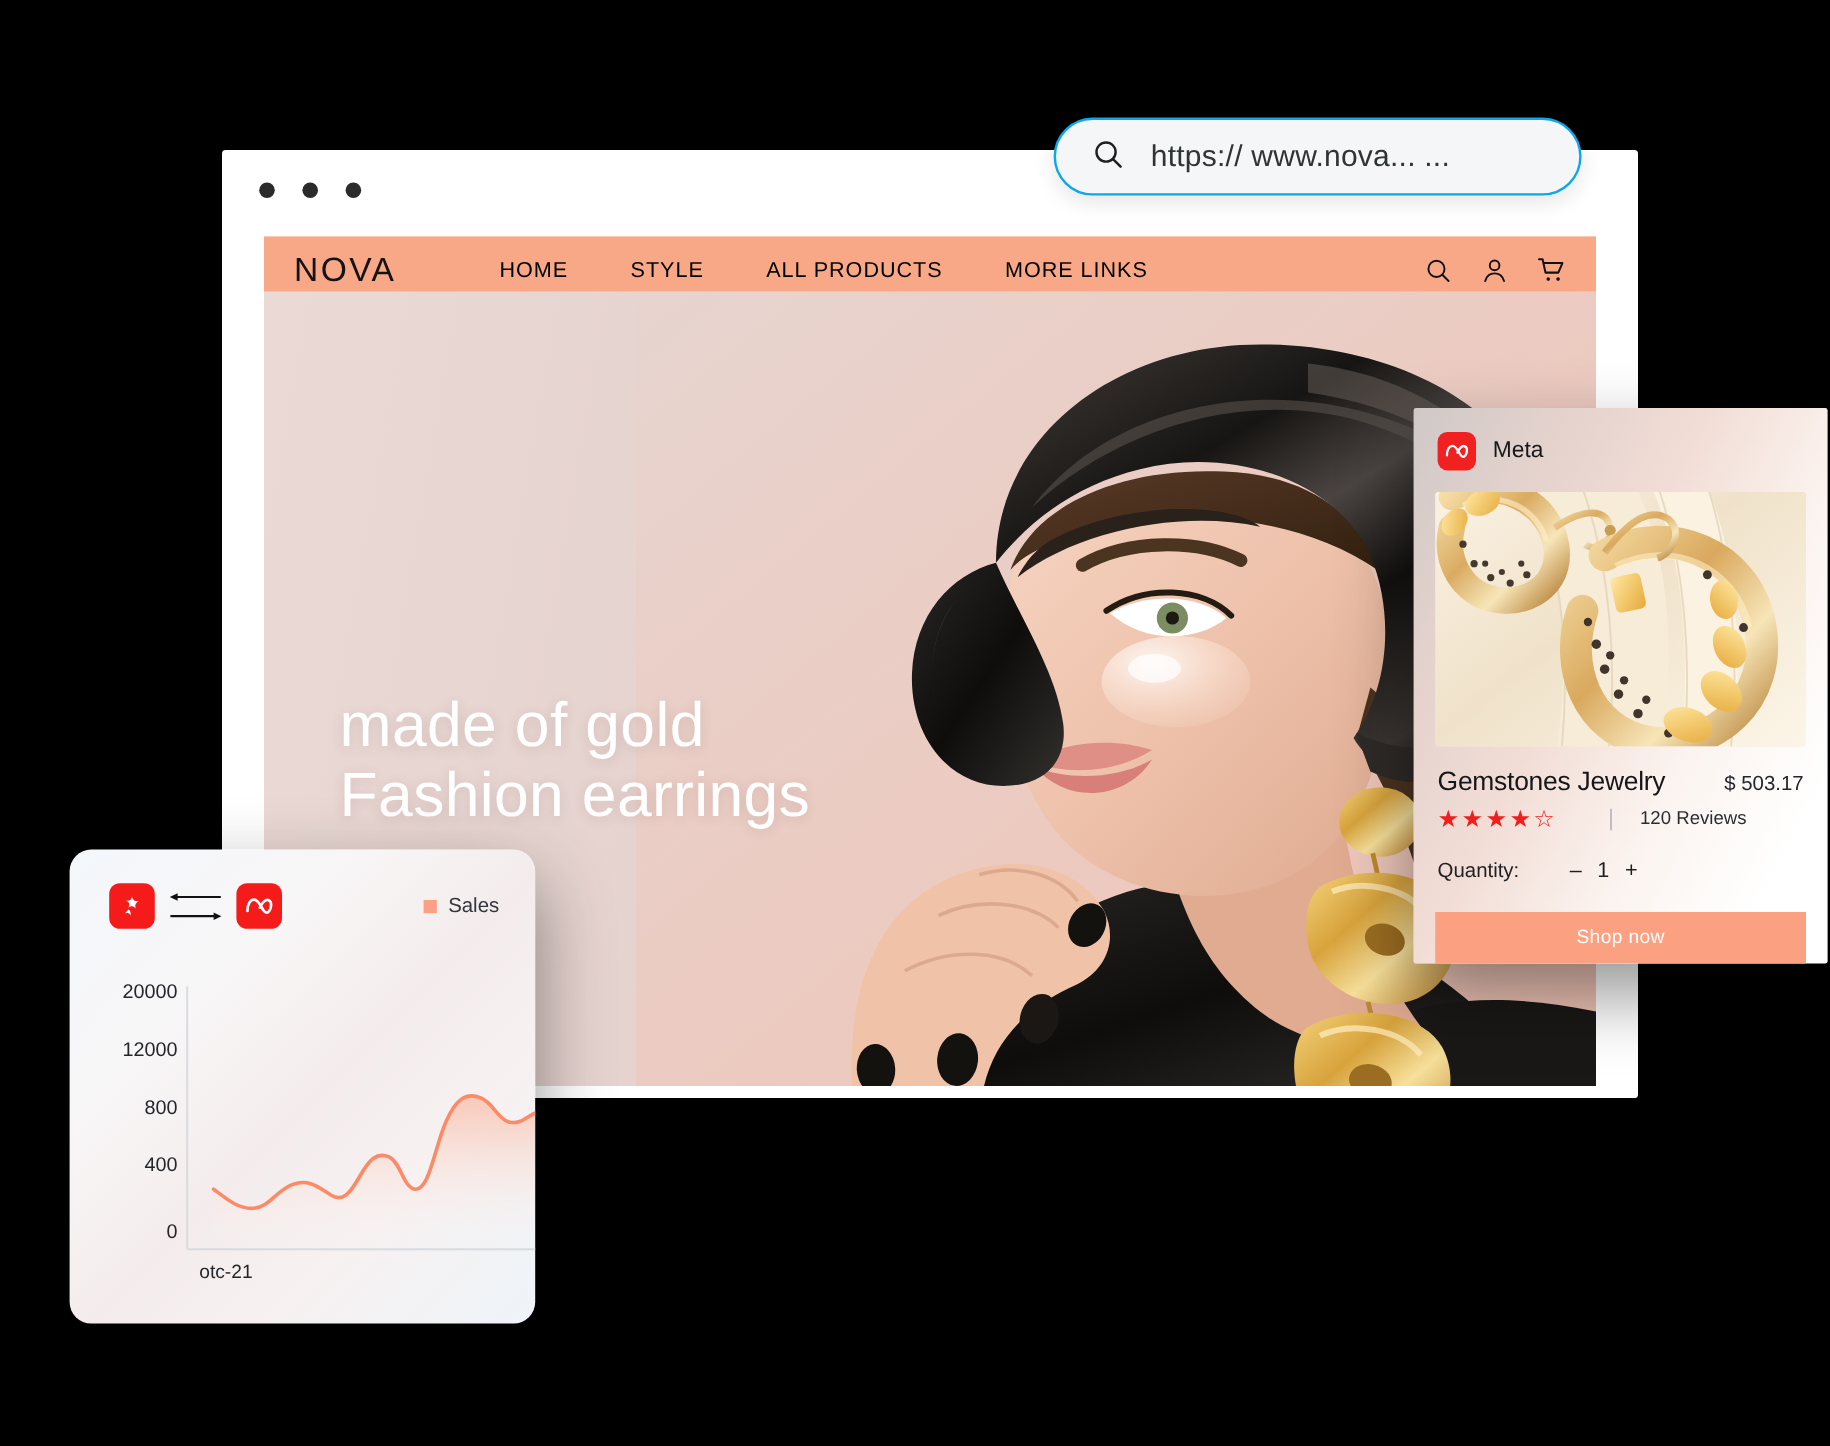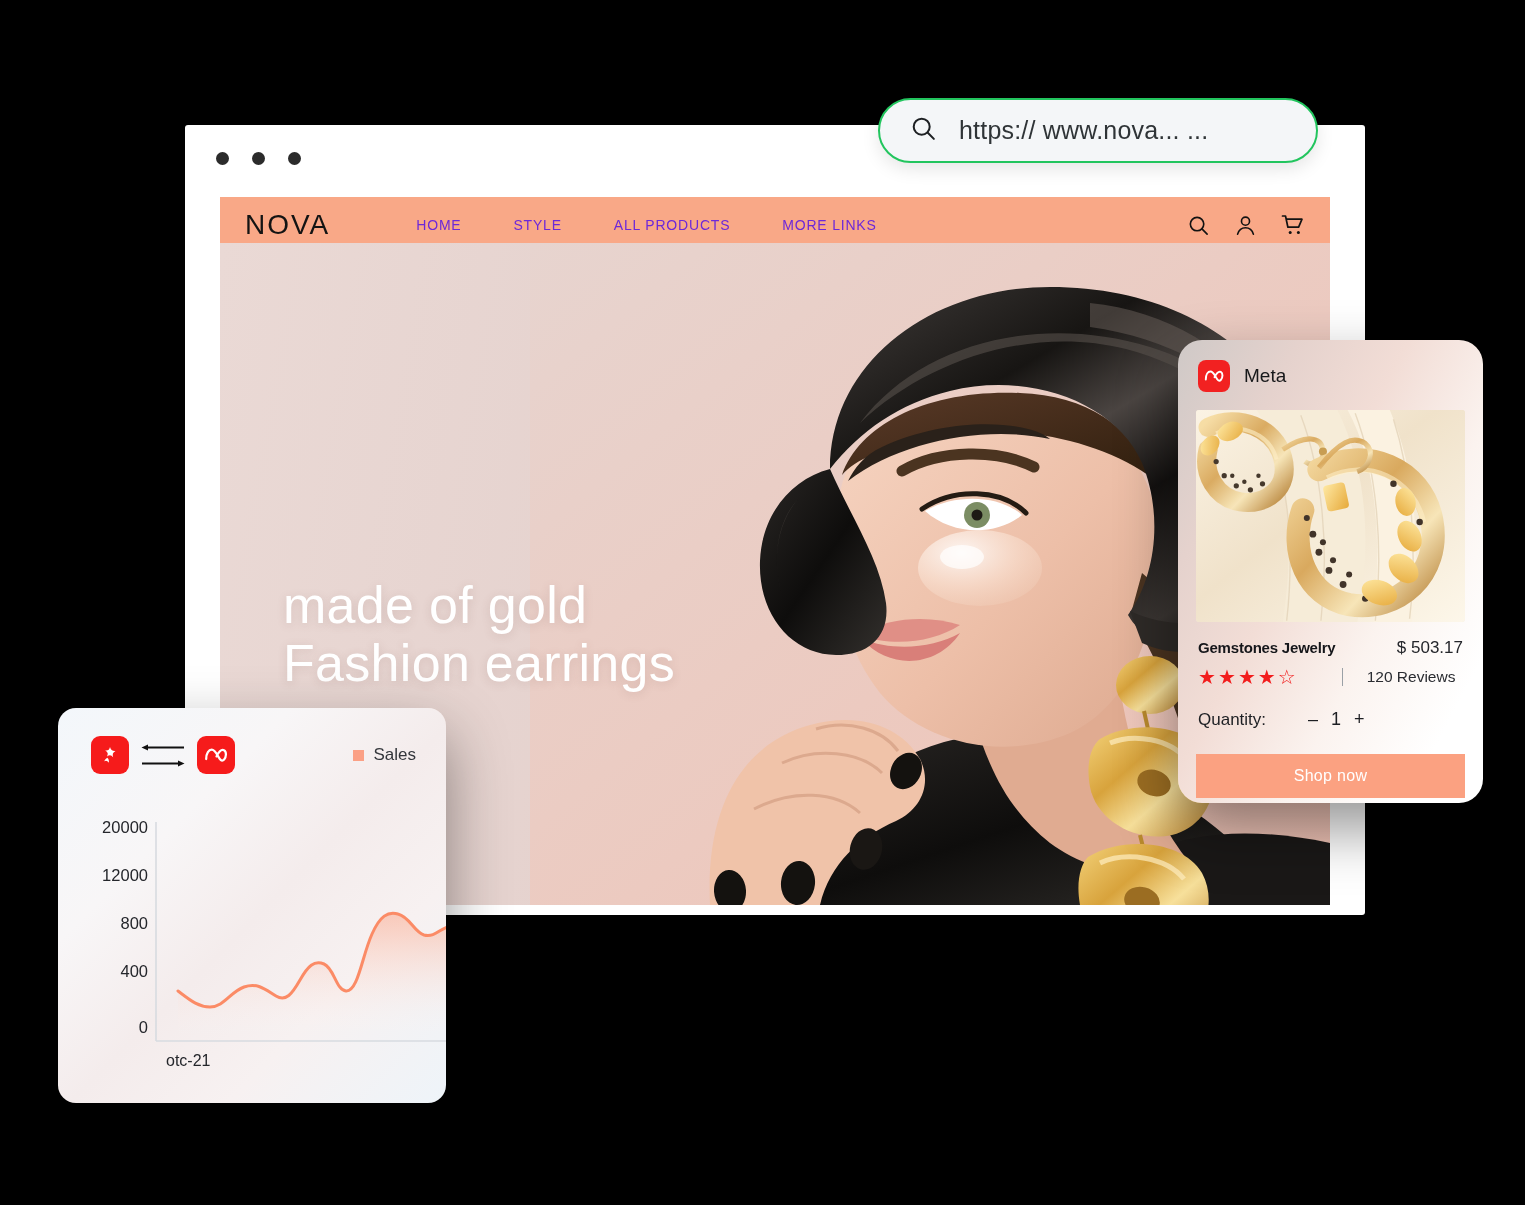--- a/index.html
+++ b/index.html
@@ -20,40 +20,40 @@
     box-shadow:0 40px 90px rgba(0,0,0,.55), 0 10px 30px rgba(0,0,0,.4);
   }
   .win-dots { position:absolute; left:31px; top:27px; display:flex; gap:23px; }
   .win-dots i { width:13px; height:13px; border-radius:50%; background:#2b2b2b; display:block; }
 
   
   .urlbar {
     position:absolute; left:878px; top:98px;
     width:440px; height:65px;
     background:#f4f6f8;
-    border:2px solid #22c55e;
+    border:2px solid #0ea5e9;
     border-radius:33px;
     display:flex; align-items:center; gap:22px;
     padding:0 30px;
     box-shadow:0 6px 18px rgba(0,0,0,.10);
     z-index:40;
   }
   .urlbar .url-text { font-size:25px; color:#2f3437; letter-spacing:.2px; white-space:nowrap; }
 
   
   .site-nav {
     position:absolute; left:35px; top:72px;
     width:1110px; height:56px;
     background:#f9a887;
     display:flex; align-items:center;
   }
   .brand { font-size:28px; font-weight:400; letter-spacing:2px; color:#131313; margin-left:25px; font-family:"Liberation Sans", sans-serif; }
   .nav-links { display:flex; align-items:center; gap:0; margin-left:60px; }
   .nav-links a {
-    font-size:14px; letter-spacing:.8px; color:#6d28d9;
+    font-size:18px; letter-spacing:.8px; color:#000000;
     text-decoration:none; padding:0 26px; white-space:nowrap;text-align:center;
   }
   .nav-icons { margin-left:auto; display:flex; align-items:center; gap:24px; margin-right:25px; }
   .nav-icons span { display:inline-flex; }
 
   
   .hero {
     position:absolute; left:35px; top:118px;
     width:1110px; height:662px;
     overflow:hidden;
@@ -70,38 +70,38 @@
     font-size:52px; line-height:1.12; color:#fff; font-weight:400;
     letter-spacing:.3px; z-index:6; text-shadow:0 2px 10px rgba(120,80,70,.18);
   }
 
   
   .model { position:absolute; right:0; bottom:0; width:800px; height:662px; z-index:4; }
 
   
   .meta-card {
     position:absolute; left:1178px; top:340px;
-    width:305px; height:463px;
-    border-radius:24px;
+    width:345px; height:463px;
+    border-radius:2px;
     overflow:hidden;
     background:linear-gradient(118deg,#cfc9c7 0%, #e5d2cd 22%, #f2ddd6 42%, #fbf3ef 64%, #ffffff 86%);
     box-shadow:0 26px 60px rgba(0,0,0,.42);
     z-index:50;
   }
   .meta-head { display:flex; align-items:center; gap:14px; padding:20px 0 0 20px; }
   .meta-logo { width:32px; height:32px; border-radius:8px; background:#f22121; display:flex; align-items:center; justify-content:center; }
   .meta-name { font-size:19px; color:#17181a; font-weight:400; }
   .meta-photo {
     margin:18px 18px 0 18px; height:212px; border-radius:3px; overflow:hidden;
     background:linear-gradient(160deg,#f5ead8 0%, #efe0cb 40%, #f7efe2 100%);
     position:relative;
   }
   .meta-info { padding:16px 20px 0 20px; }
   .row1 { display:flex; align-items:baseline; justify-content:space-between; }
-  .p-title { font-size:15px; font-weight:bold; color:#15161a; letter-spacing:-.2px; }
+  .p-title { font-size:22px; font-weight:normal; color:#15161a; letter-spacing:-.2px; }
   .p-price { font-size:17px; color:#24262b; }
   .row2 { display:flex; align-items:center; margin-top:9px; }
   .stars { display:flex; gap:2px; font-size:20px; color:#f21d1d; line-height:1; }
   .divider { width:1px; height:18px; background:#9aa0a6; margin:0 24px 0 46px; }
   .reviews { font-size:15.5px; color:#2a2c31; }
   .row3 { display:flex; align-items:center; margin-top:22px; gap:42px; }
   .q-label { font-size:17px; color:#1d1f23; }
   .stepper { display:flex; align-items:center; gap:13px; font-size:18px; color:#1d1f23; }
   .shop-btn {
     margin:24px 18px 0 18px; height:44px; background:#fba181;

